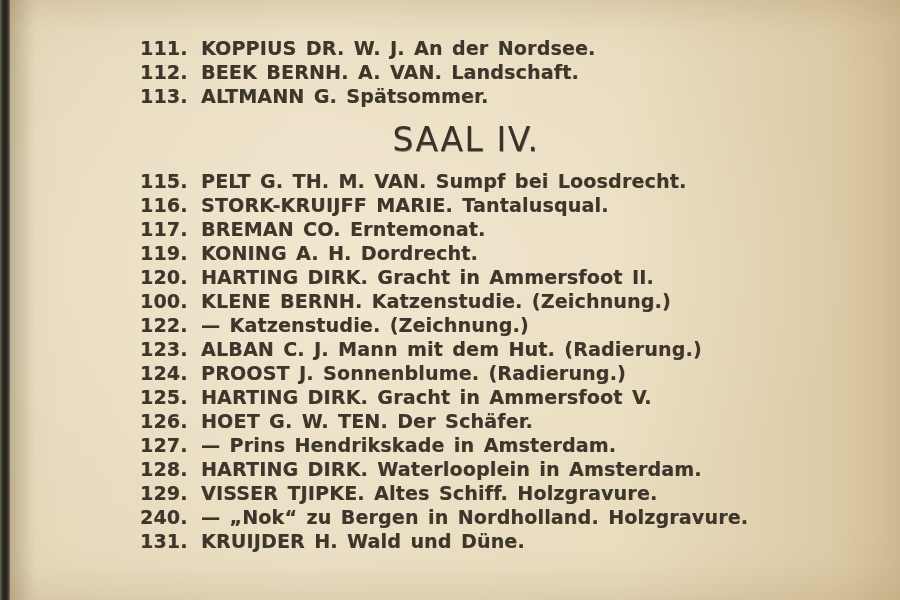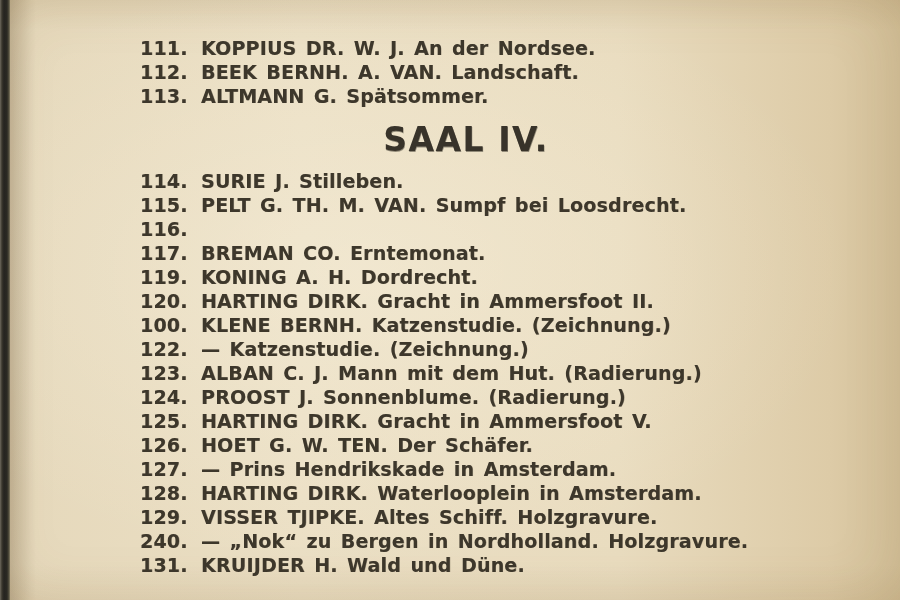--- a/index.html
+++ b/index.html
@@ -64,21 +64,21 @@
   }
 
   .entry .txt {
     padding-left: 7px;
   }
 
   .heading {
     margin: 13px 0 10px 0;
     font-size: 33px;
     line-height: 38px;
-    font-weight: 700;
+    font-weight: 400;
     letter-spacing: 1.5px;
     text-align: center;
     transform: translateX(-36px);
     color: #38332a;
     text-shadow: 0.5px 0.5px 0 rgba(56, 51, 42, 0.5);
   }
 </style>
 </head>
 <body>
 
@@ -99,29 +99,26 @@
         <div class="entry">
           <span class="num">113.</span>
           <span class="txt">ALTMANN G. Spätsommer.</span>
         </div>
       </div>
 
     <h1 class="heading">SAAL IV.</h1>
 
     <div id="list-main">
         <div class="entry">
-          <span class="num">114.</span>
-          <span class="txt">SURIE J. Stilleben.</span>
-        </div>
-        <div class="entry">
           <span class="num">115.</span>
           <span class="txt">PELT G. TH. M. VAN. Sumpf bei Loosdrecht.</span>
         </div>
         <div class="entry">
           <span class="num">116.</span>
+          <span class="txt">STORK-KRUIJFF MARIE. Tantalusqual.</span>
         </div>
         <div class="entry">
           <span class="num">117.</span>
           <span class="txt">BREMAN CO. Erntemonat.</span>
         </div>
         <div class="entry">
           <span class="num">119.</span>
           <span class="txt">KONING A. H. Dordrecht.</span>
         </div>
         <div class="entry">

